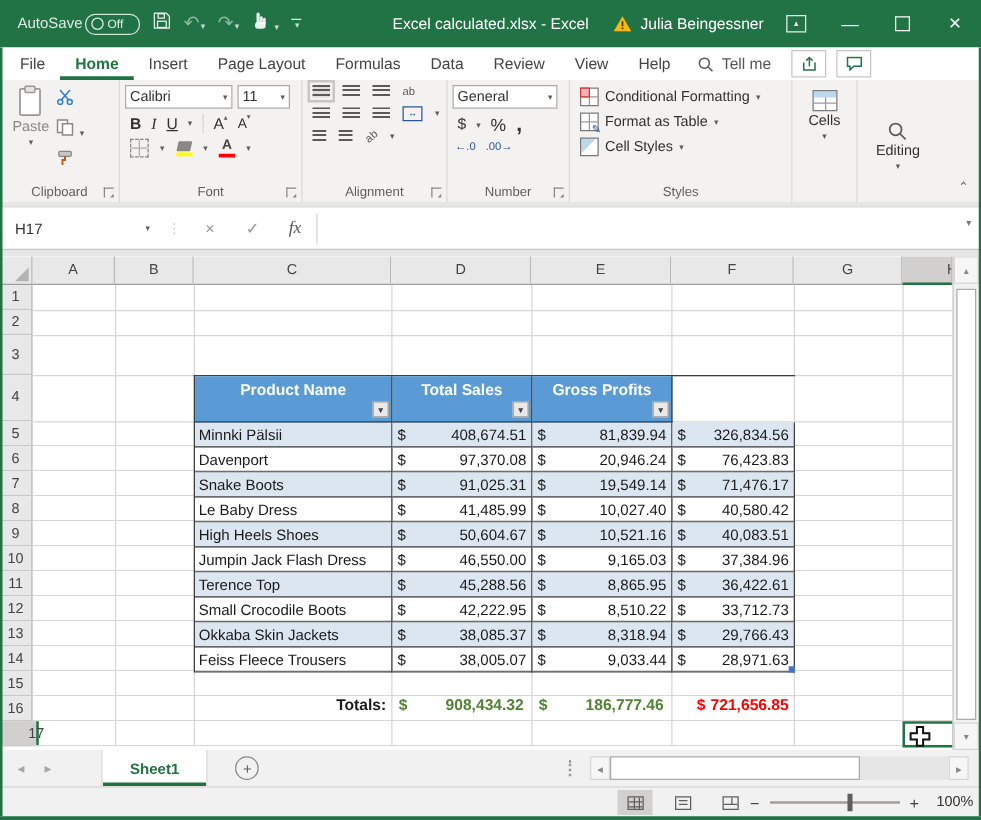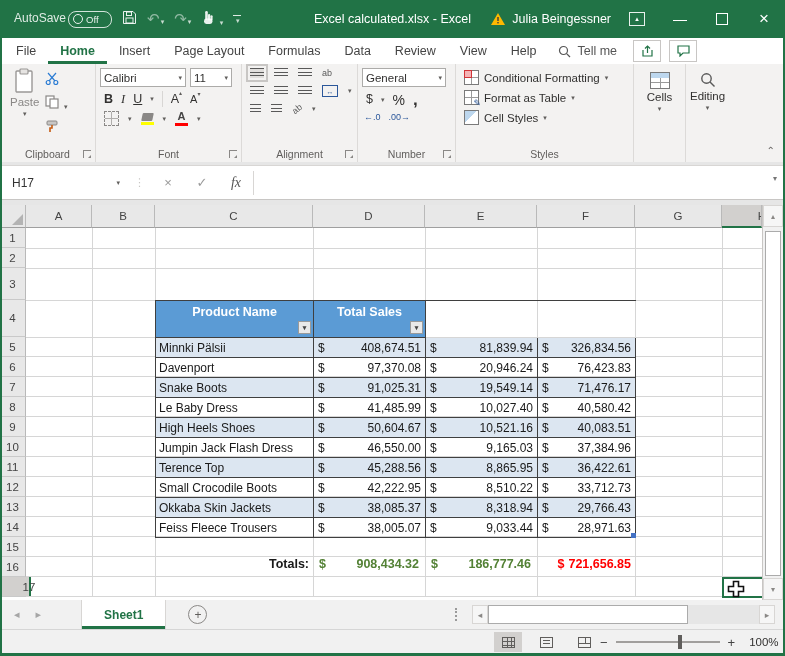--- a/index.html
+++ b/index.html
@@ -415,21 +415,21 @@
         <div class="bigbtn" style="color:#323130;">
           <span class="cellsicon"></span>
           <span>Cells</span>
           <span class="car">▾</span>
         </div>
       </div>
       <div class="glabel"></div>
     </div>
 
     <div class="group" style="width:54px;border-right:none;">
-      <div class="gbody" style="display:flex;justify-content:flex-start;padding-top:8px;">
+      <div class="gbody" style="display:flex;justify-content:flex-end;padding-top:8px;margin-top:25px;">
         <div class="bigbtn" style="color:#323130;">
           <svg width="16" height="16" viewBox="0 0 16 16">
               <circle cx="6.5" cy="6.5" r="4.7" fill="none" stroke="#595959" stroke-width="1.4"></circle>
               <line x1="10" y1="10" x2="14.5" y2="14.5" stroke="#595959" stroke-width="1.4"></line>
             </svg>
           <span>Editing</span>
           <span class="car">▾</span>
         </div>
       </div>
       <div class="glabel"></div>
@@ -514,20 +514,26 @@
             <span class="fbtnflt">
               <span>▾</span>
             </span>
           </div>
         <div class="tc w2 hcell">
             <span>Total Sales</span>
             <span class="fbtnflt">
               <span>▾</span>
             </span>
           </div>
+        <div class="tc w3 hcell">
+            <span>Gross Profits</span>
+            <span class="fbtnflt">
+              <span>▾</span>
+            </span>
+          </div>
       </div>
 
       <div class="trow alt">
         <div class="tc w1 namec">Minnki Pälsii</div>
         <div class="tc w2 money">
             <span>$</span>
             <span>408,674.51</span>
           </div>
         <div class="tc w3 money">
             <span>$</span>

